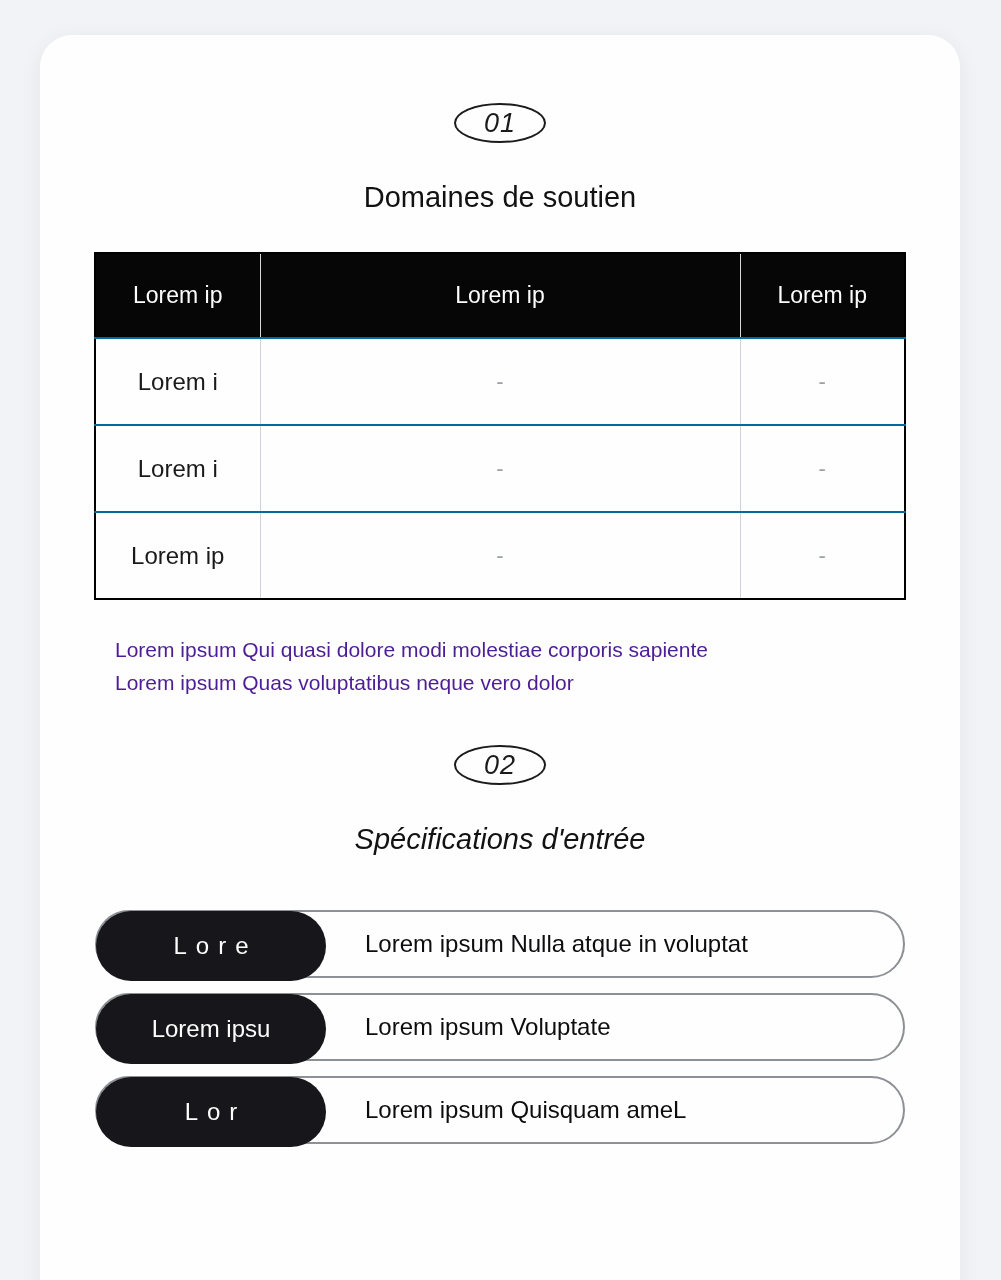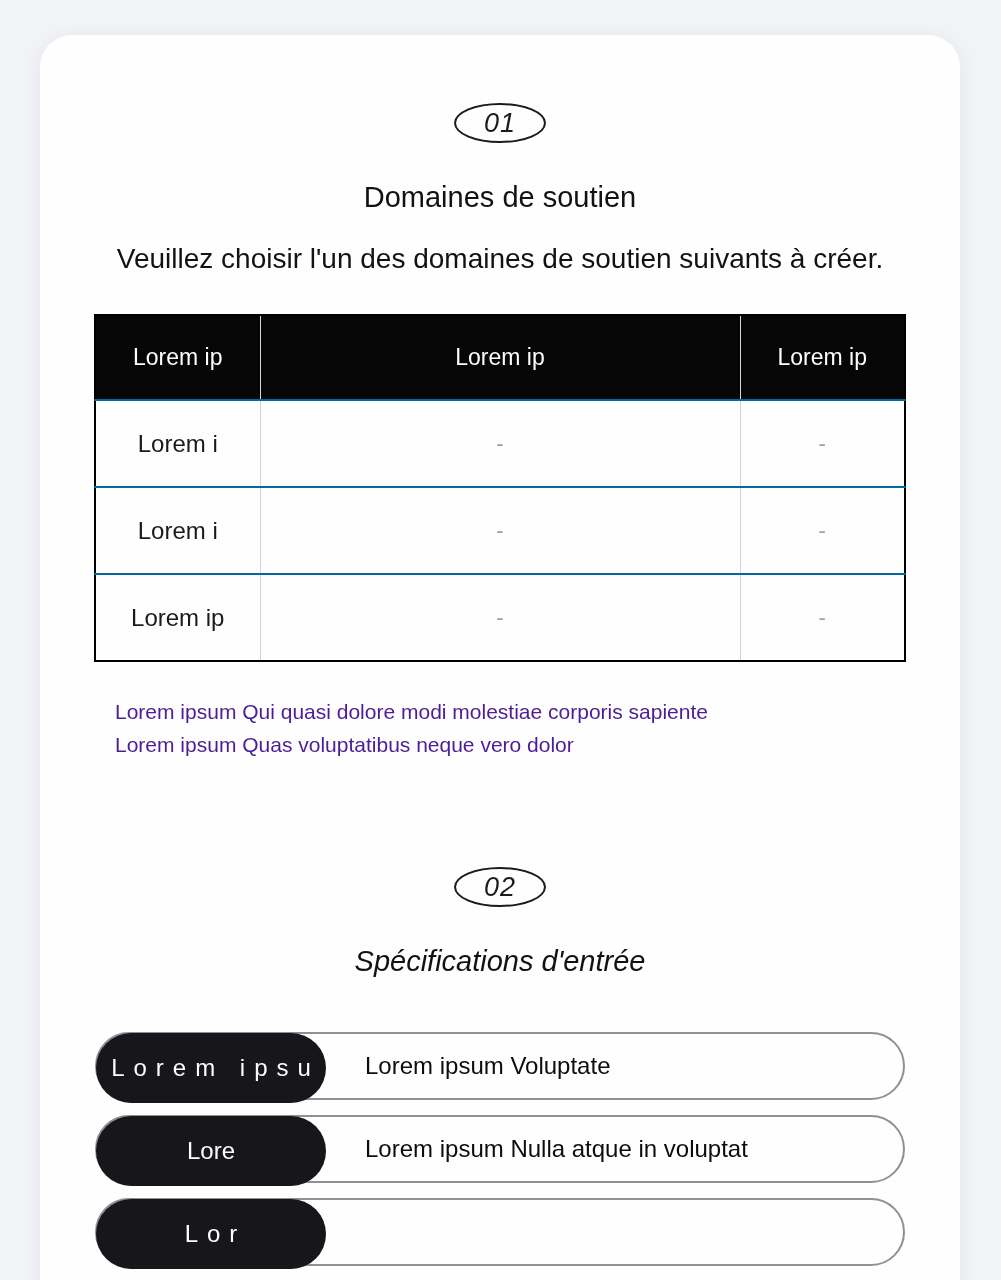--- a/index.html
+++ b/index.html
@@ -29,21 +29,21 @@
     border: 2px solid #1b1b1b;
     border-radius: 50%;
     display: flex; align-items: center; justify-content: center;
     font-style: italic;
     font-size: 27px;
     color: #1b1b1b;
     background: #fefefe;
     letter-spacing: 1px;
   }
   .badge-1 { margin-top: 68px; }
-  .badge-2 { margin-top: 106px; }
+  .badge-2 { margin-top: 46px; }
   .section-title {
     font-size: 29px;
     font-weight: 500;
     color: #121212;
     margin-top: 36px;
     line-height: 36px;
   }
   .subtitle {
     font-size: 28px;
     font-weight: 500;
@@ -142,21 +142,20 @@
 
 <div class="page">
   <div class="card">
 
     <div class="badge badge-1">
       <span>01</span>
     </div>
 
     <h1 class="section-title">Domaines de soutien</h1>
 
-    <p class="subtitle">Veuillez choisir l'un des domaines de soutien suivants à créer.</p>
 
     <table class="domains">
       <colgroup>
           <col class="c1">
           <col class="c2">
           <col class="c3">
         </colgroup>
       <thead>
         <tr>
           <th>Lorem ip</th>
@@ -189,26 +188,27 @@
     </div>
 
     <div class="badge badge-2">
       <span>02</span>
     </div>
 
     <h2 class="spec-title">Spécifications d'entrée</h2>
 
     <div class="pill-list">
       <div class="pill-row">
+        <div class="pill-tag">Lore</div>
+        <div class="pill-text">Lorem ipsum Nulla atque in voluptat</div>
+      </div>
+      <div class="pill-row">
         <div class="pill-tag">Lorem ipsu</div>
         <div class="pill-text">Lorem ipsum Voluptate</div>
       </div>
       <div class="pill-row">
-        <div class="pill-tag">Lore</div>
-        <div class="pill-text">Lorem ipsum Nulla atque in voluptat</div>
-      </div>
-      <div class="pill-row">
         <div class="pill-tag">Lor</div>
+        <div class="pill-text">Lorem ipsum Quisquam ameL</div>
       </div>
     </div>
 
   </div>
 </div>
 
 </body></html>

